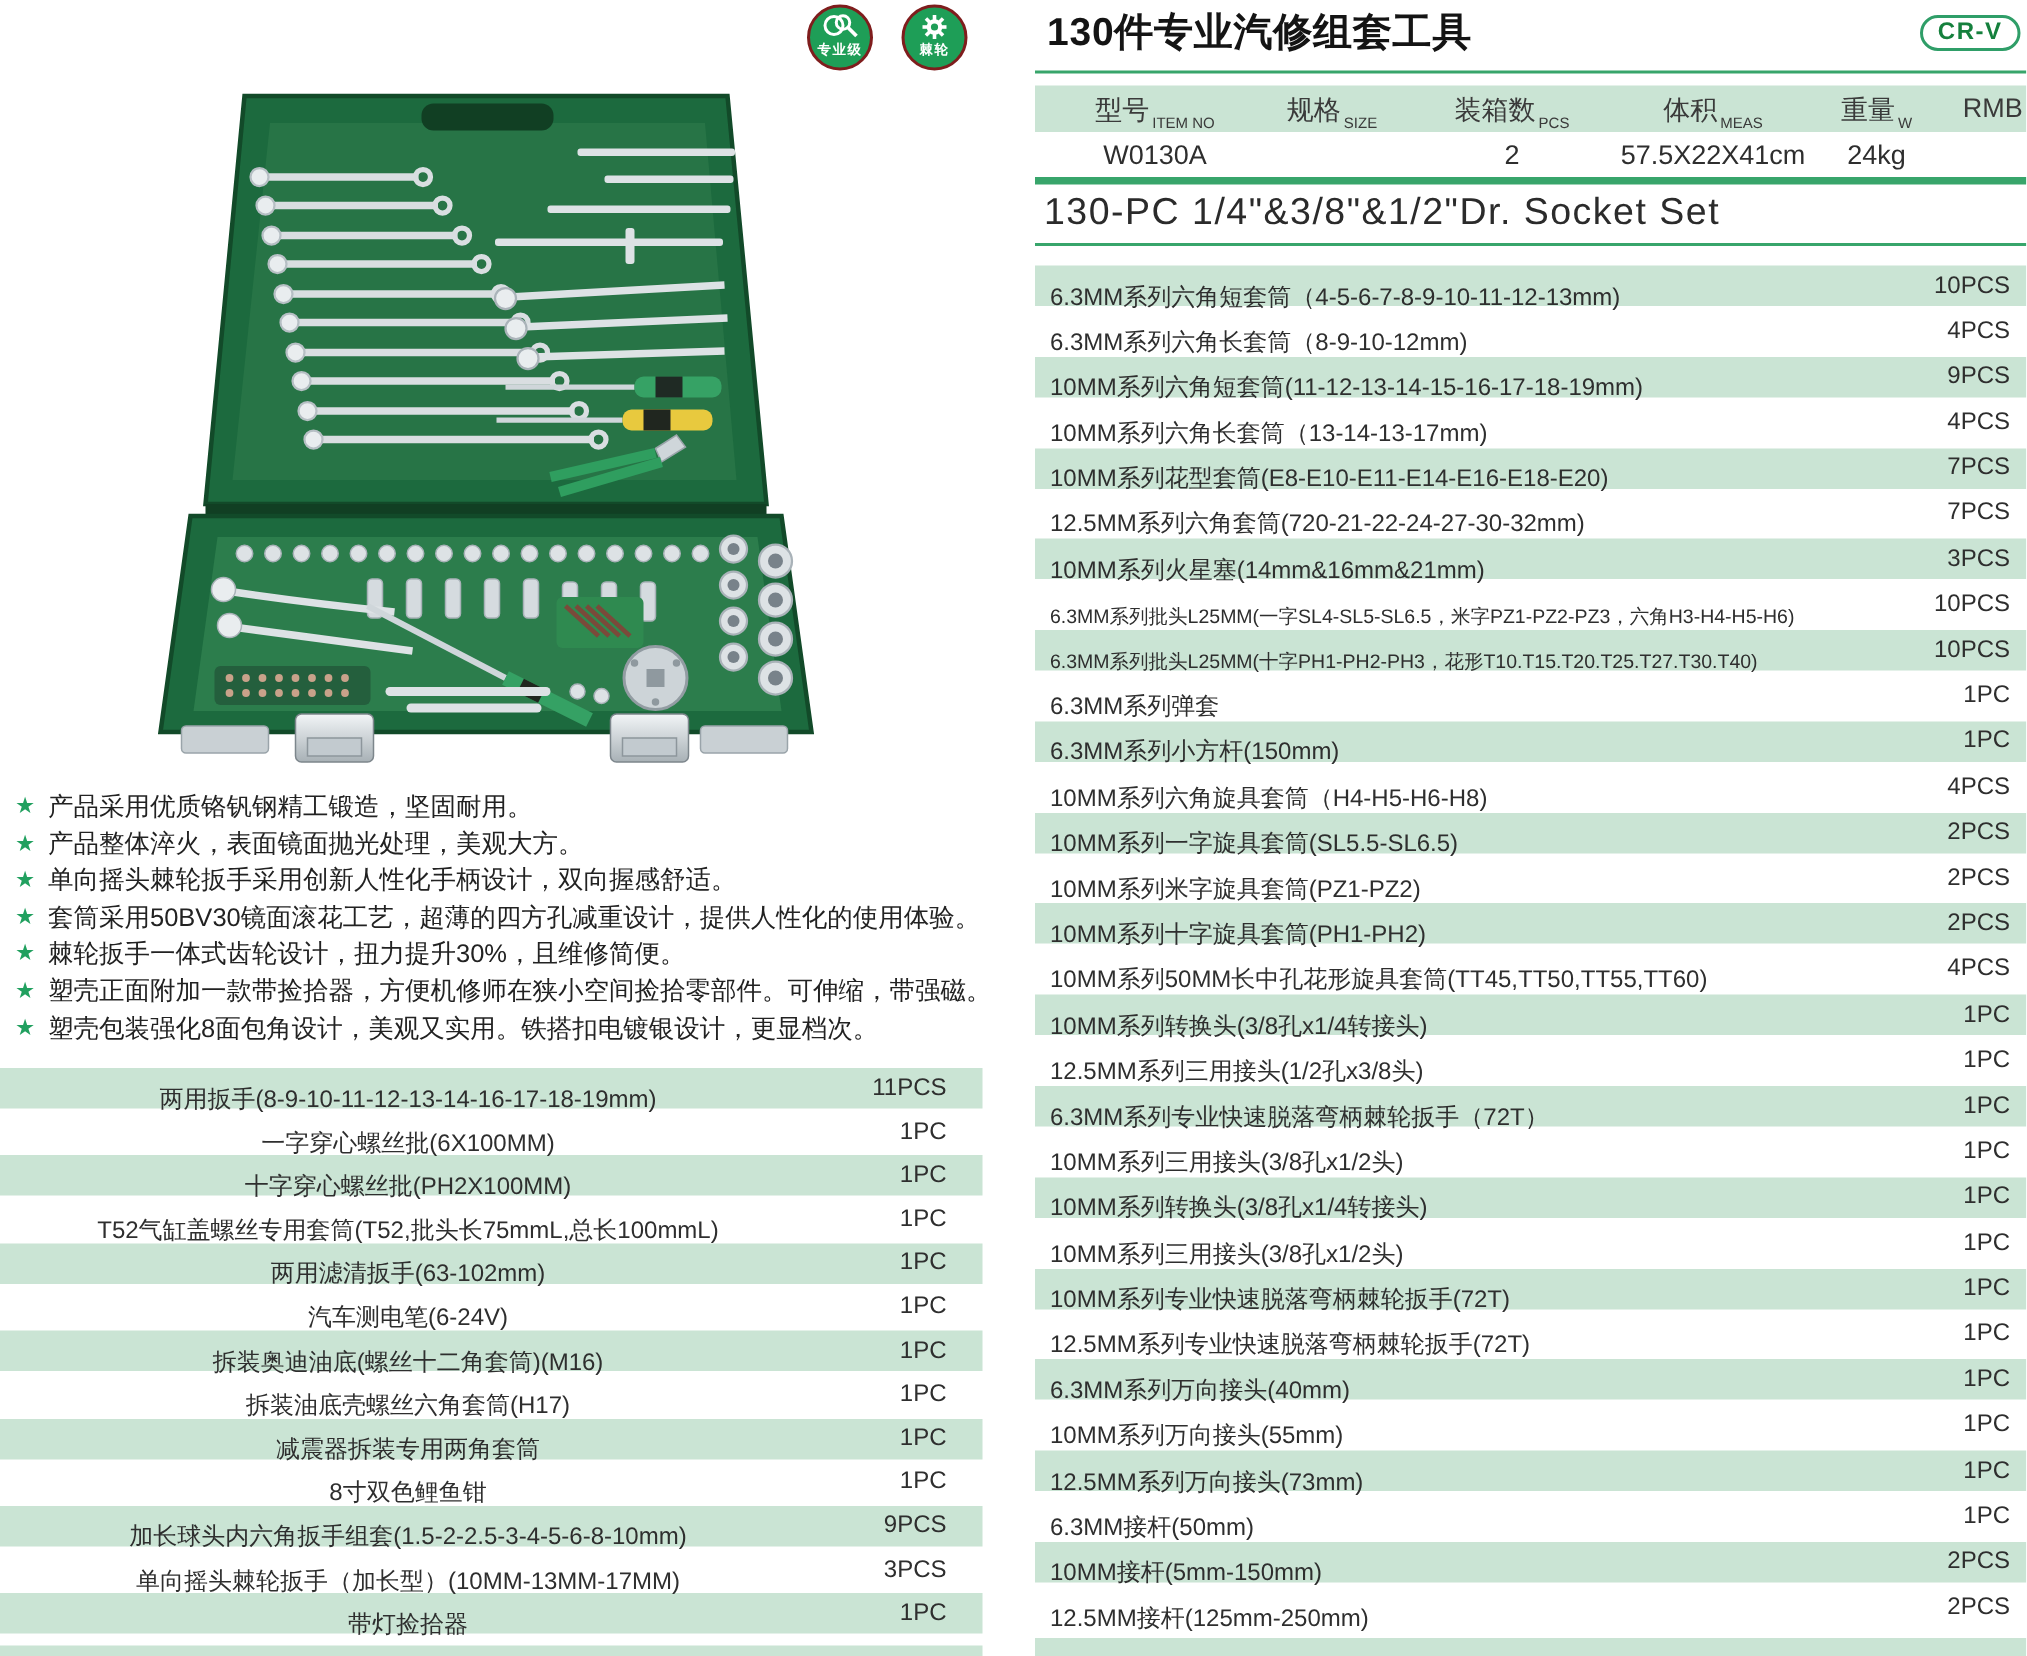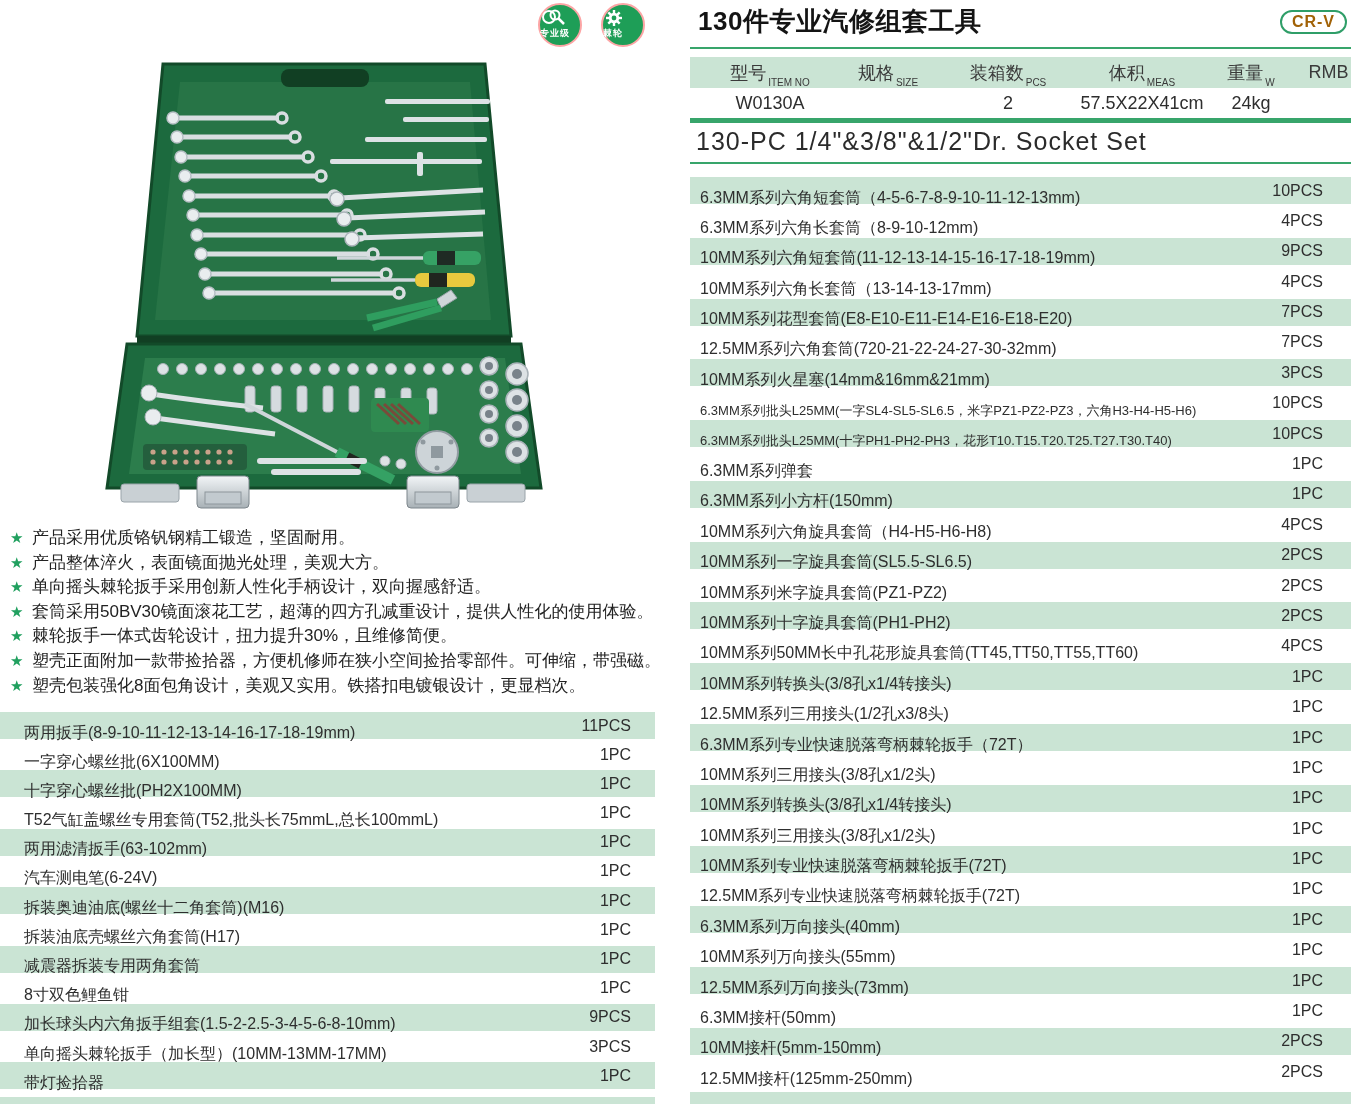--- a/index.html
+++ b/index.html
@@ -4,66 +4,66 @@
 <style>
   html,body{margin:0;padding:0;background:#fff;}
   .page{
     position:relative;width:1351px;height:1104px;overflow:hidden;background:#fff;
     font-family:"Liberation Sans","DejaVu Sans",sans-serif;color:#2d2d2d;
   }
   
   .photo-wrap{position:absolute;left:85px;top:6px;width:478px;height:505px;}
   .badge{
     position:absolute;top:3px;width:44px;height:44px;border-radius:50%;
-    background:#1e9e57;border:2px solid #fca5a5;box-sizing:border-box;
-    display:flex;flex-direction:column;align-items:flex-start;justify-content:flex-start;
+    background:#1e9e57;border:2px solid #7f1d1d;box-sizing:border-box;
+    display:flex;flex-direction:column;align-items:center;justify-content:flex-start;
   }
   .badge .bicon{margin-top:3px;height:20px;display:flex;align-items:center;justify-content:center;}
   .badge .blabel{color:#fff;font-size:9px;font-weight:bold;letter-spacing:1px;line-height:10px;}
   .badge1{left:538px;}
   .badge2{left:601px;}
   .features{position:absolute;left:8px;top:526px;width:655px;margin:0;padding:0;list-style:none;}
   .features li{display:flex;align-items:flex-start;line-height:24.6px;font-size:17px;color:#222;}
   .star{color:#21a05f;font-size:15px;width:22px;flex:0 0 22px;margin-left:2px;}
   .star::before{content:"★";}
 
   
   .trow{display:flex;align-items:center;height:27px;box-sizing:border-box;}
   .row-green{background:#cae4d4;}
   .row-white{background:#ffffff;}
   .tname{flex:1;font-size:16px;color:#2e2e2e;white-space:nowrap;overflow:hidden;margin-top:15px;}
   .tqty{font-size:16px;color:#2e2e2e;text-align:right;white-space:nowrap;}
 
   .left-table{position:absolute;left:0;top:712px;width:655px;}
   .left-table .trow{margin-bottom:2.2px;}
-  .left-table .tname{padding-left:24px;}
+  .left-table .tname{padding-left:8px;text-align:center;}
   .left-table .tqty{flex:0 0 95px;padding-right:24px;}
 
   .right-col{position:absolute;left:690px;top:0;width:661px;height:1003px;}
   .page-title{position:absolute;left:8px;top:4px;font-size:26px;font-weight:bold;color:#141414;letter-spacing:0.5px;}
   .crv-pill{
-    position:absolute;right:4px;top:10px;border:2px solid #2f9e68;color:#a16207;
+    position:absolute;right:4px;top:10px;border:2px solid #2f9e68;color:#15803d;
     border-radius:15px;padding:1px 10px;font-size:16px;font-weight:bold;letter-spacing:1px;background:#fff;
   }
   .hline{position:absolute;left:0;width:661px;background:#38a56b;}
   .line1{top:47px;height:2px;}
   .line2{top:118px;height:5px;}
   .line3{top:162px;height:2px;}
   .spec-grid{position:absolute;left:0;width:661px;display:grid;grid-template-columns:132px 104px 136px 132px 86px 71px;}
   .spec-head{top:57px;height:31px;background:#cae4d4;}
   .spec-vals{top:88px;height:30px;background:#fff;}
   .spec-cell{display:flex;align-items:center;justify-content:center;white-space:nowrap;padding-left:28px;}
   .spec-cn{font-size:18px;color:#3a3a3a;}
   .spec-en{font-size:10px;color:#3a3a3a;margin-left:2px;align-self:center;margin-top:20px;}
   .spec-val{font-size:18px;color:#2e2e2e;}
   .subtitle{position:absolute;left:6px;top:127px;font-size:25px;color:#2b2b2b;letter-spacing:1px;white-space:nowrap;}
   .right-table{position:absolute;left:0;top:177px;width:661px;}
   .right-table .trow{margin-bottom:3.4px;}
   .right-table .tname{padding-left:10px;}
-  .right-table .tqty{flex:0 0 82px;padding-right:28px;}
+  .right-table .tqty{flex:0 0 82px;padding-right:11px;}
   .right-table div.trow:nth-of-type(8) .tname,
   .right-table div.trow:nth-of-type(9) .tname{font-size:13px;}
   .band{position:absolute;background:#cae4d4;}
   .band-left{left:0;top:1097px;width:655px;height:10px;}
   .band-right{left:0;top:1092px;width:661px;height:12px;}
 </style>
 </head>
 <body>
 
 <div class="page">

